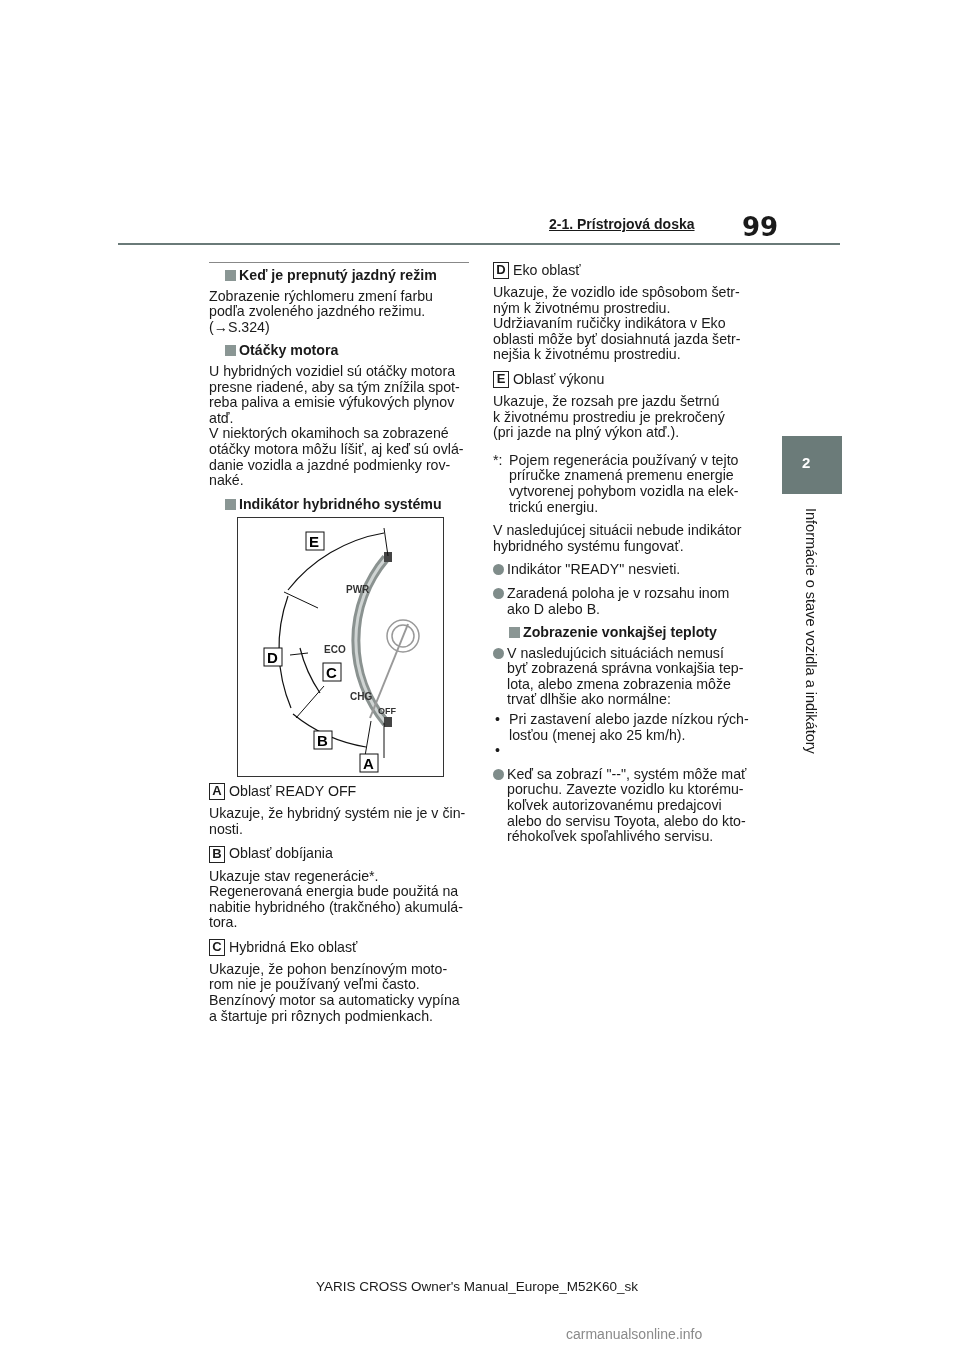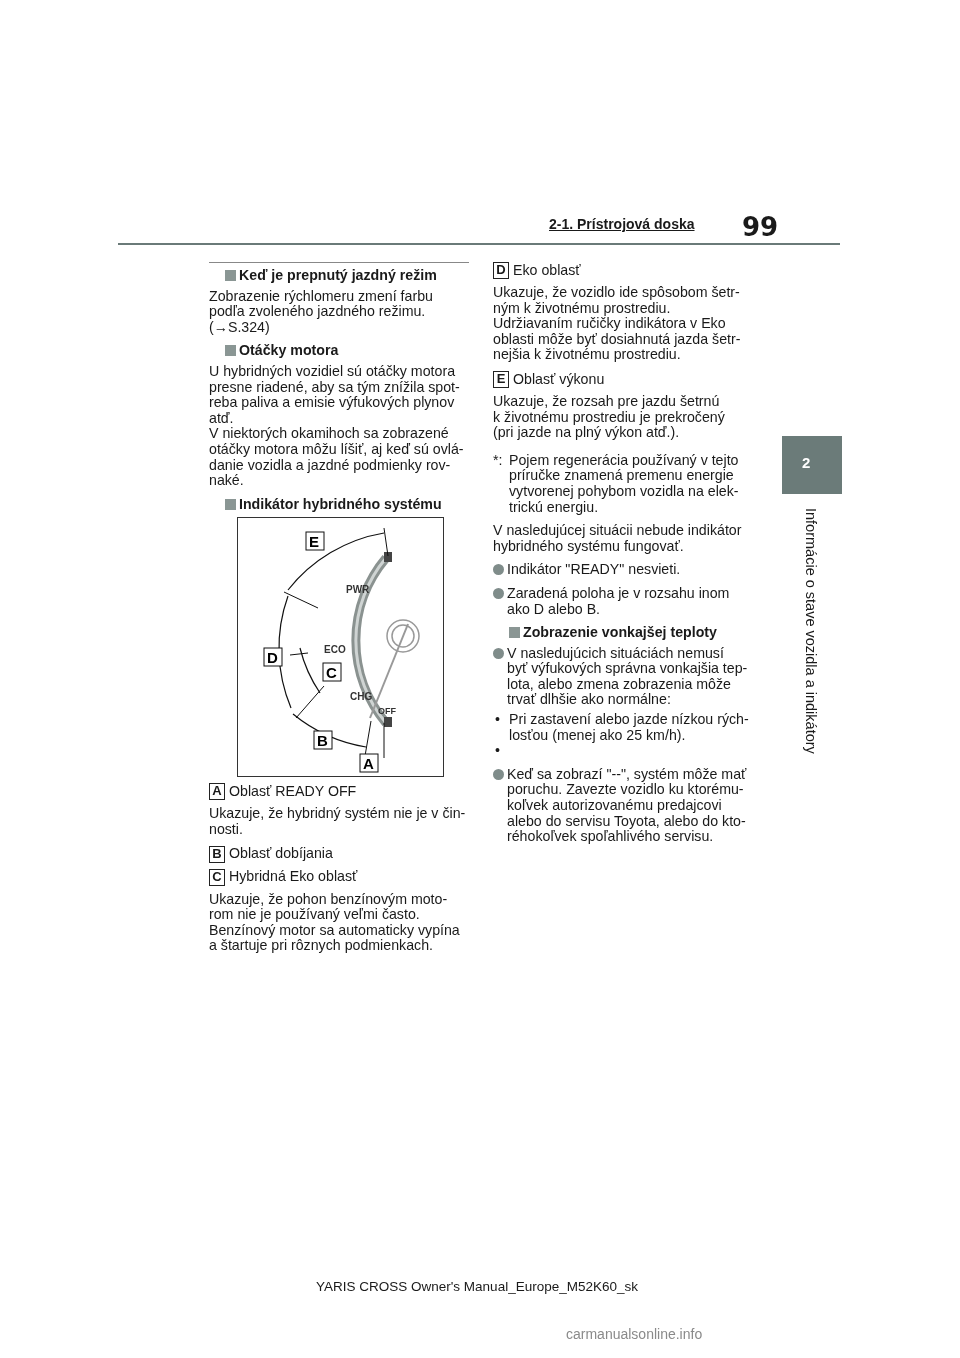--- a/index.html
+++ b/index.html
@@ -128,20 +128,21 @@
   <div class="label-line">
       <span class="box">A</span>
       <span>Oblasť READY OFF</span>
     </div>
   <p><span>Ukazuje, že hybridný systém nie je v čin-</span><br><span>nosti.</span></p>
 
   <div class="label-line">
       <span class="box">B</span>
       <span>Oblasť dobíjania</span>
     </div>
+  <p><span>Ukazuje stav regenerácie*.</span><br><span>Regenerovaná energia bude použitá na</span><br><span>nabitie hybridného (trakčného) akumulá-</span><br><span>tora.</span></p>
 
   <div class="label-line">
       <span class="box">C</span>
       <span>Hybridná Eko oblasť</span>
     </div>
   <p><span>Ukazuje, že pohon benzínovým moto-</span><br><span>rom nie je používaný veľmi často.</span><br><span>Benzínový motor sa automaticky vypína</span><br><span>a štartuje pri rôznych podmienkach.</span></p>
 </div>
 
 <div class="col col-right">
   <div class="label-line">
@@ -174,21 +175,21 @@
 
   <div class="h">
       <span class="sq"></span>
       <span>Zobrazenie vonkajšej teploty</span>
     </div>
 
   <div class="bullet" style="margin-bottom:4px">
       <span class="dot"></span>
     <span>
       <span>V nasledujúcich situáciách nemusí</span><br>
-      <span>byť výfukových správna vonkajšia tep-</span><br>
+      <span>byť zobrazená správna vonkajšia tep-</span><br>
       <span>lota, alebo zmena zobrazenia môže</span><br>
       <span>trvať dlhšie ako normálne:</span>
     </span>
   </div>
   <div class="sub">
       <span class="b">•</span>
       <span><span>Pri zastavení alebo jazde nízkou rých-</span><br><span>losťou (menej ako 25 km/h).</span></span>
     </div>
   <div class="sub" style="margin-bottom:8px">
       <span class="b">•</span>

